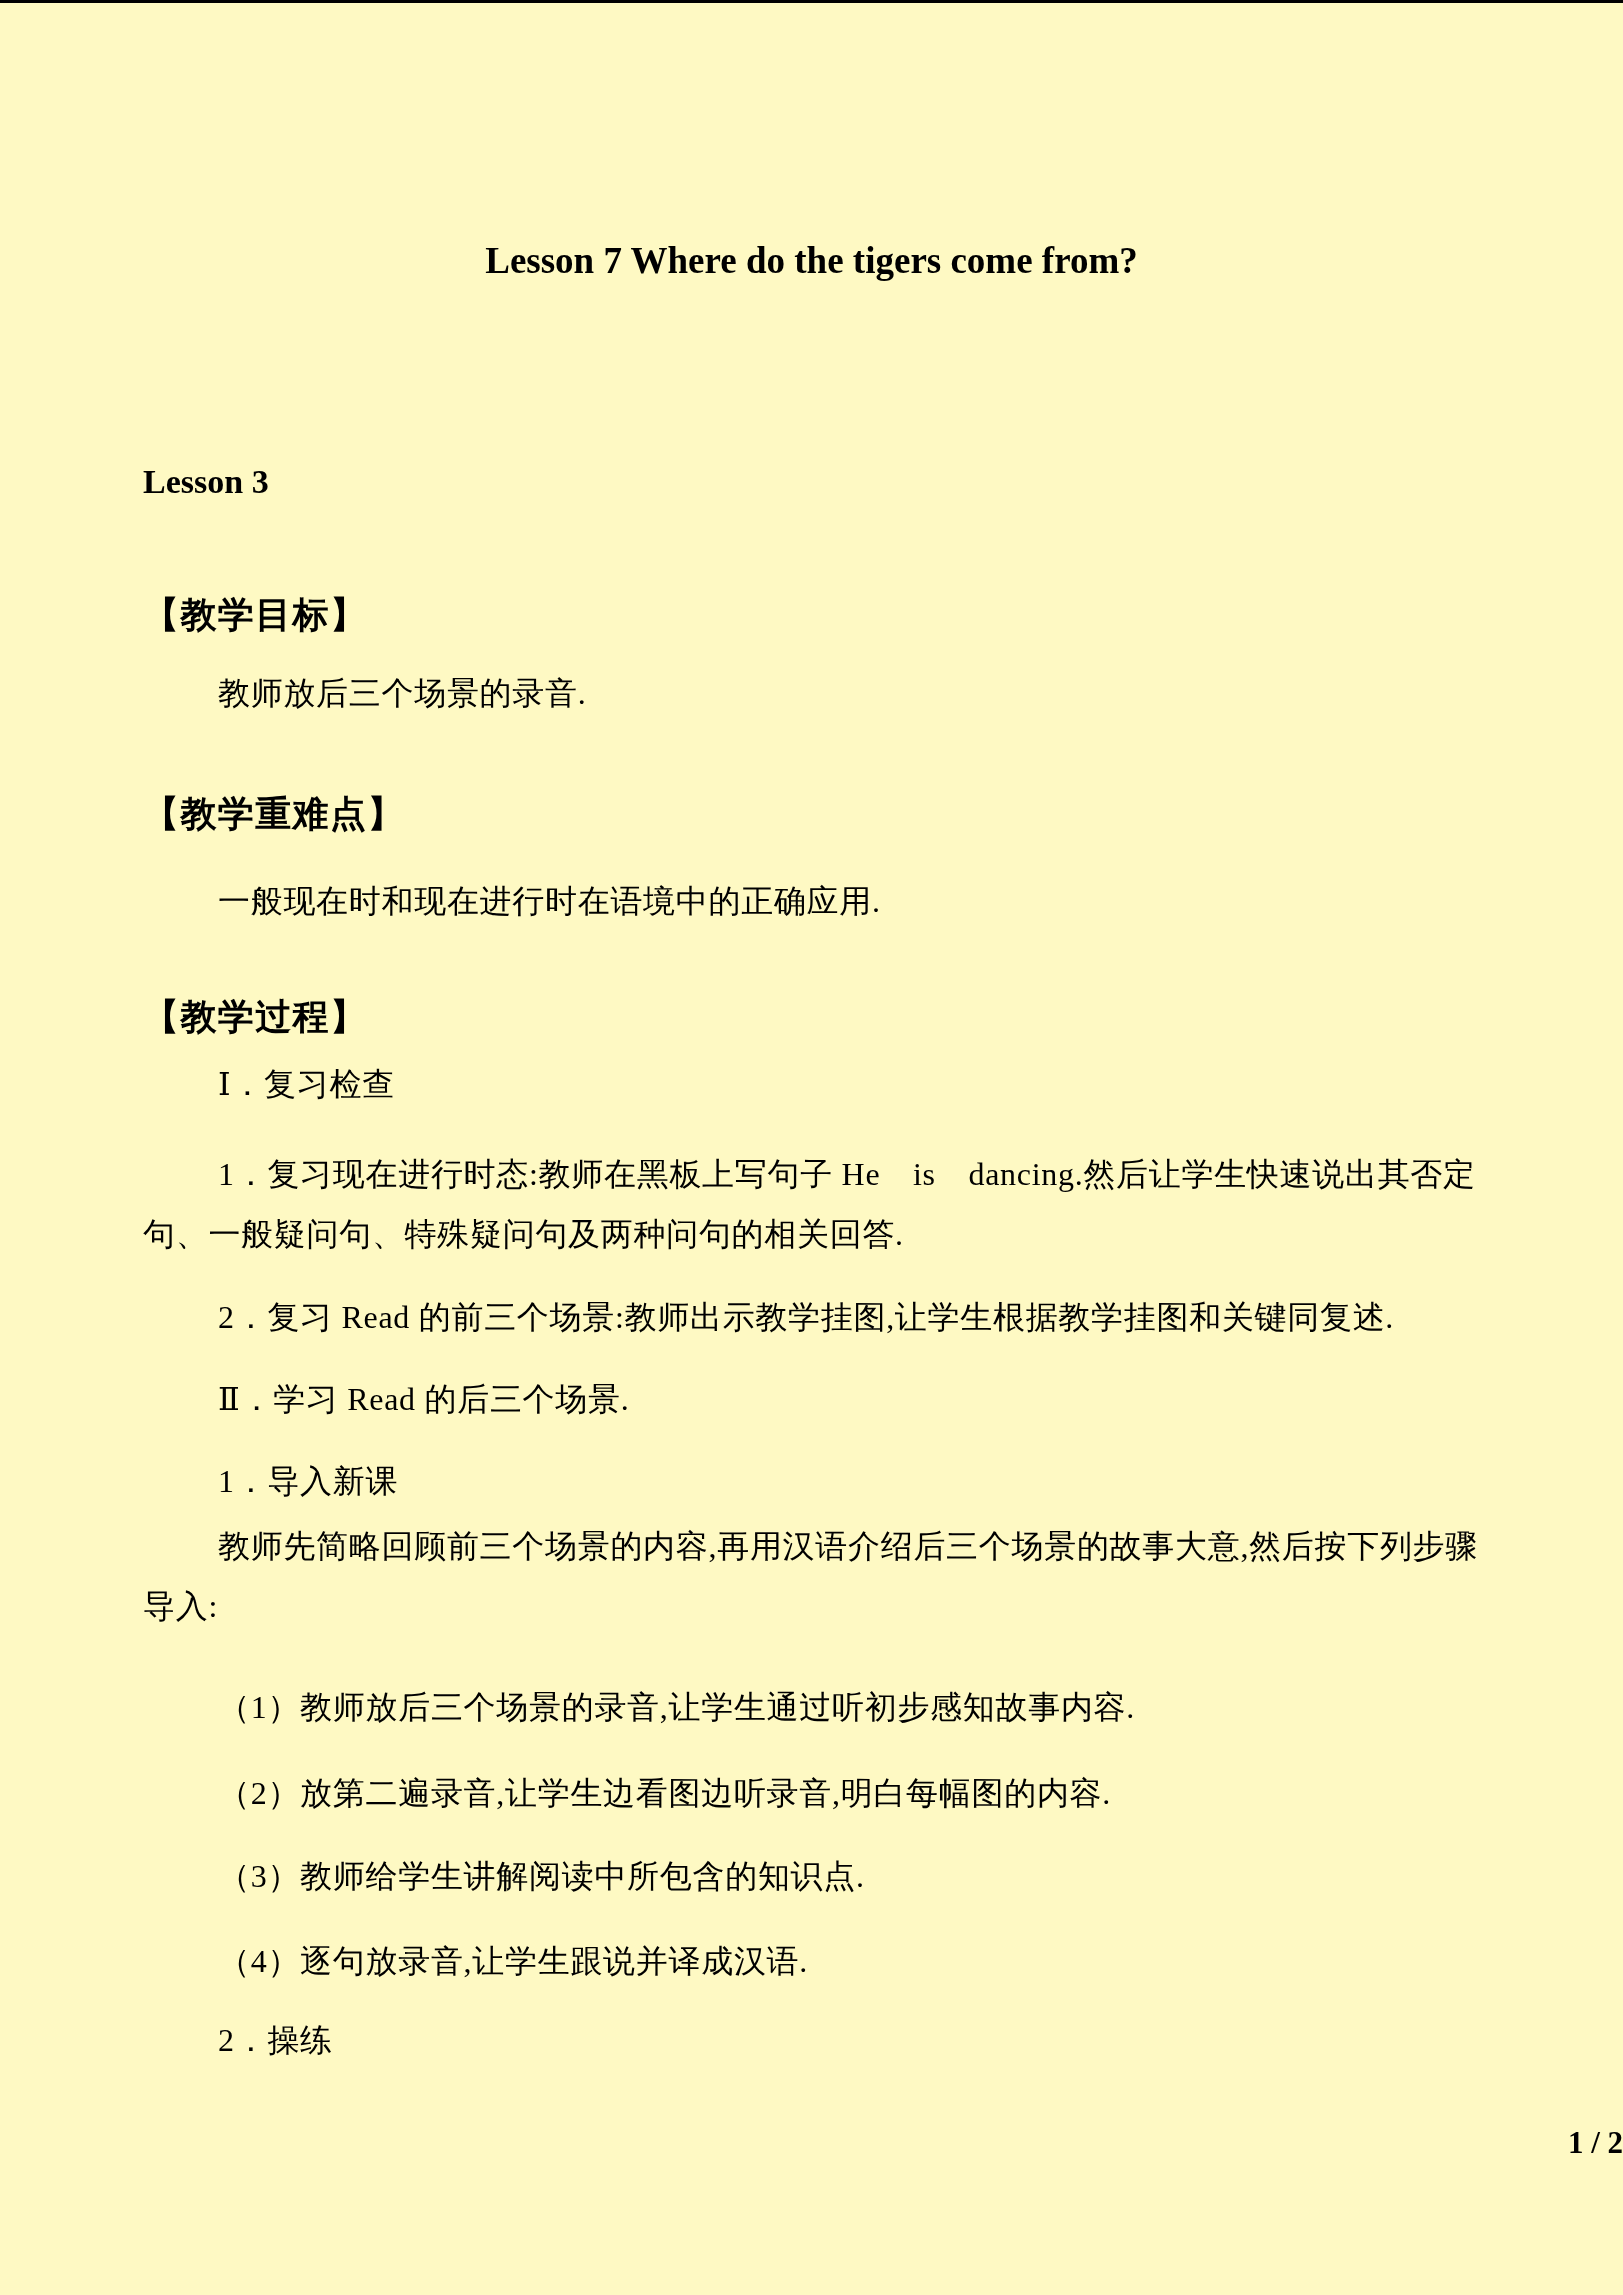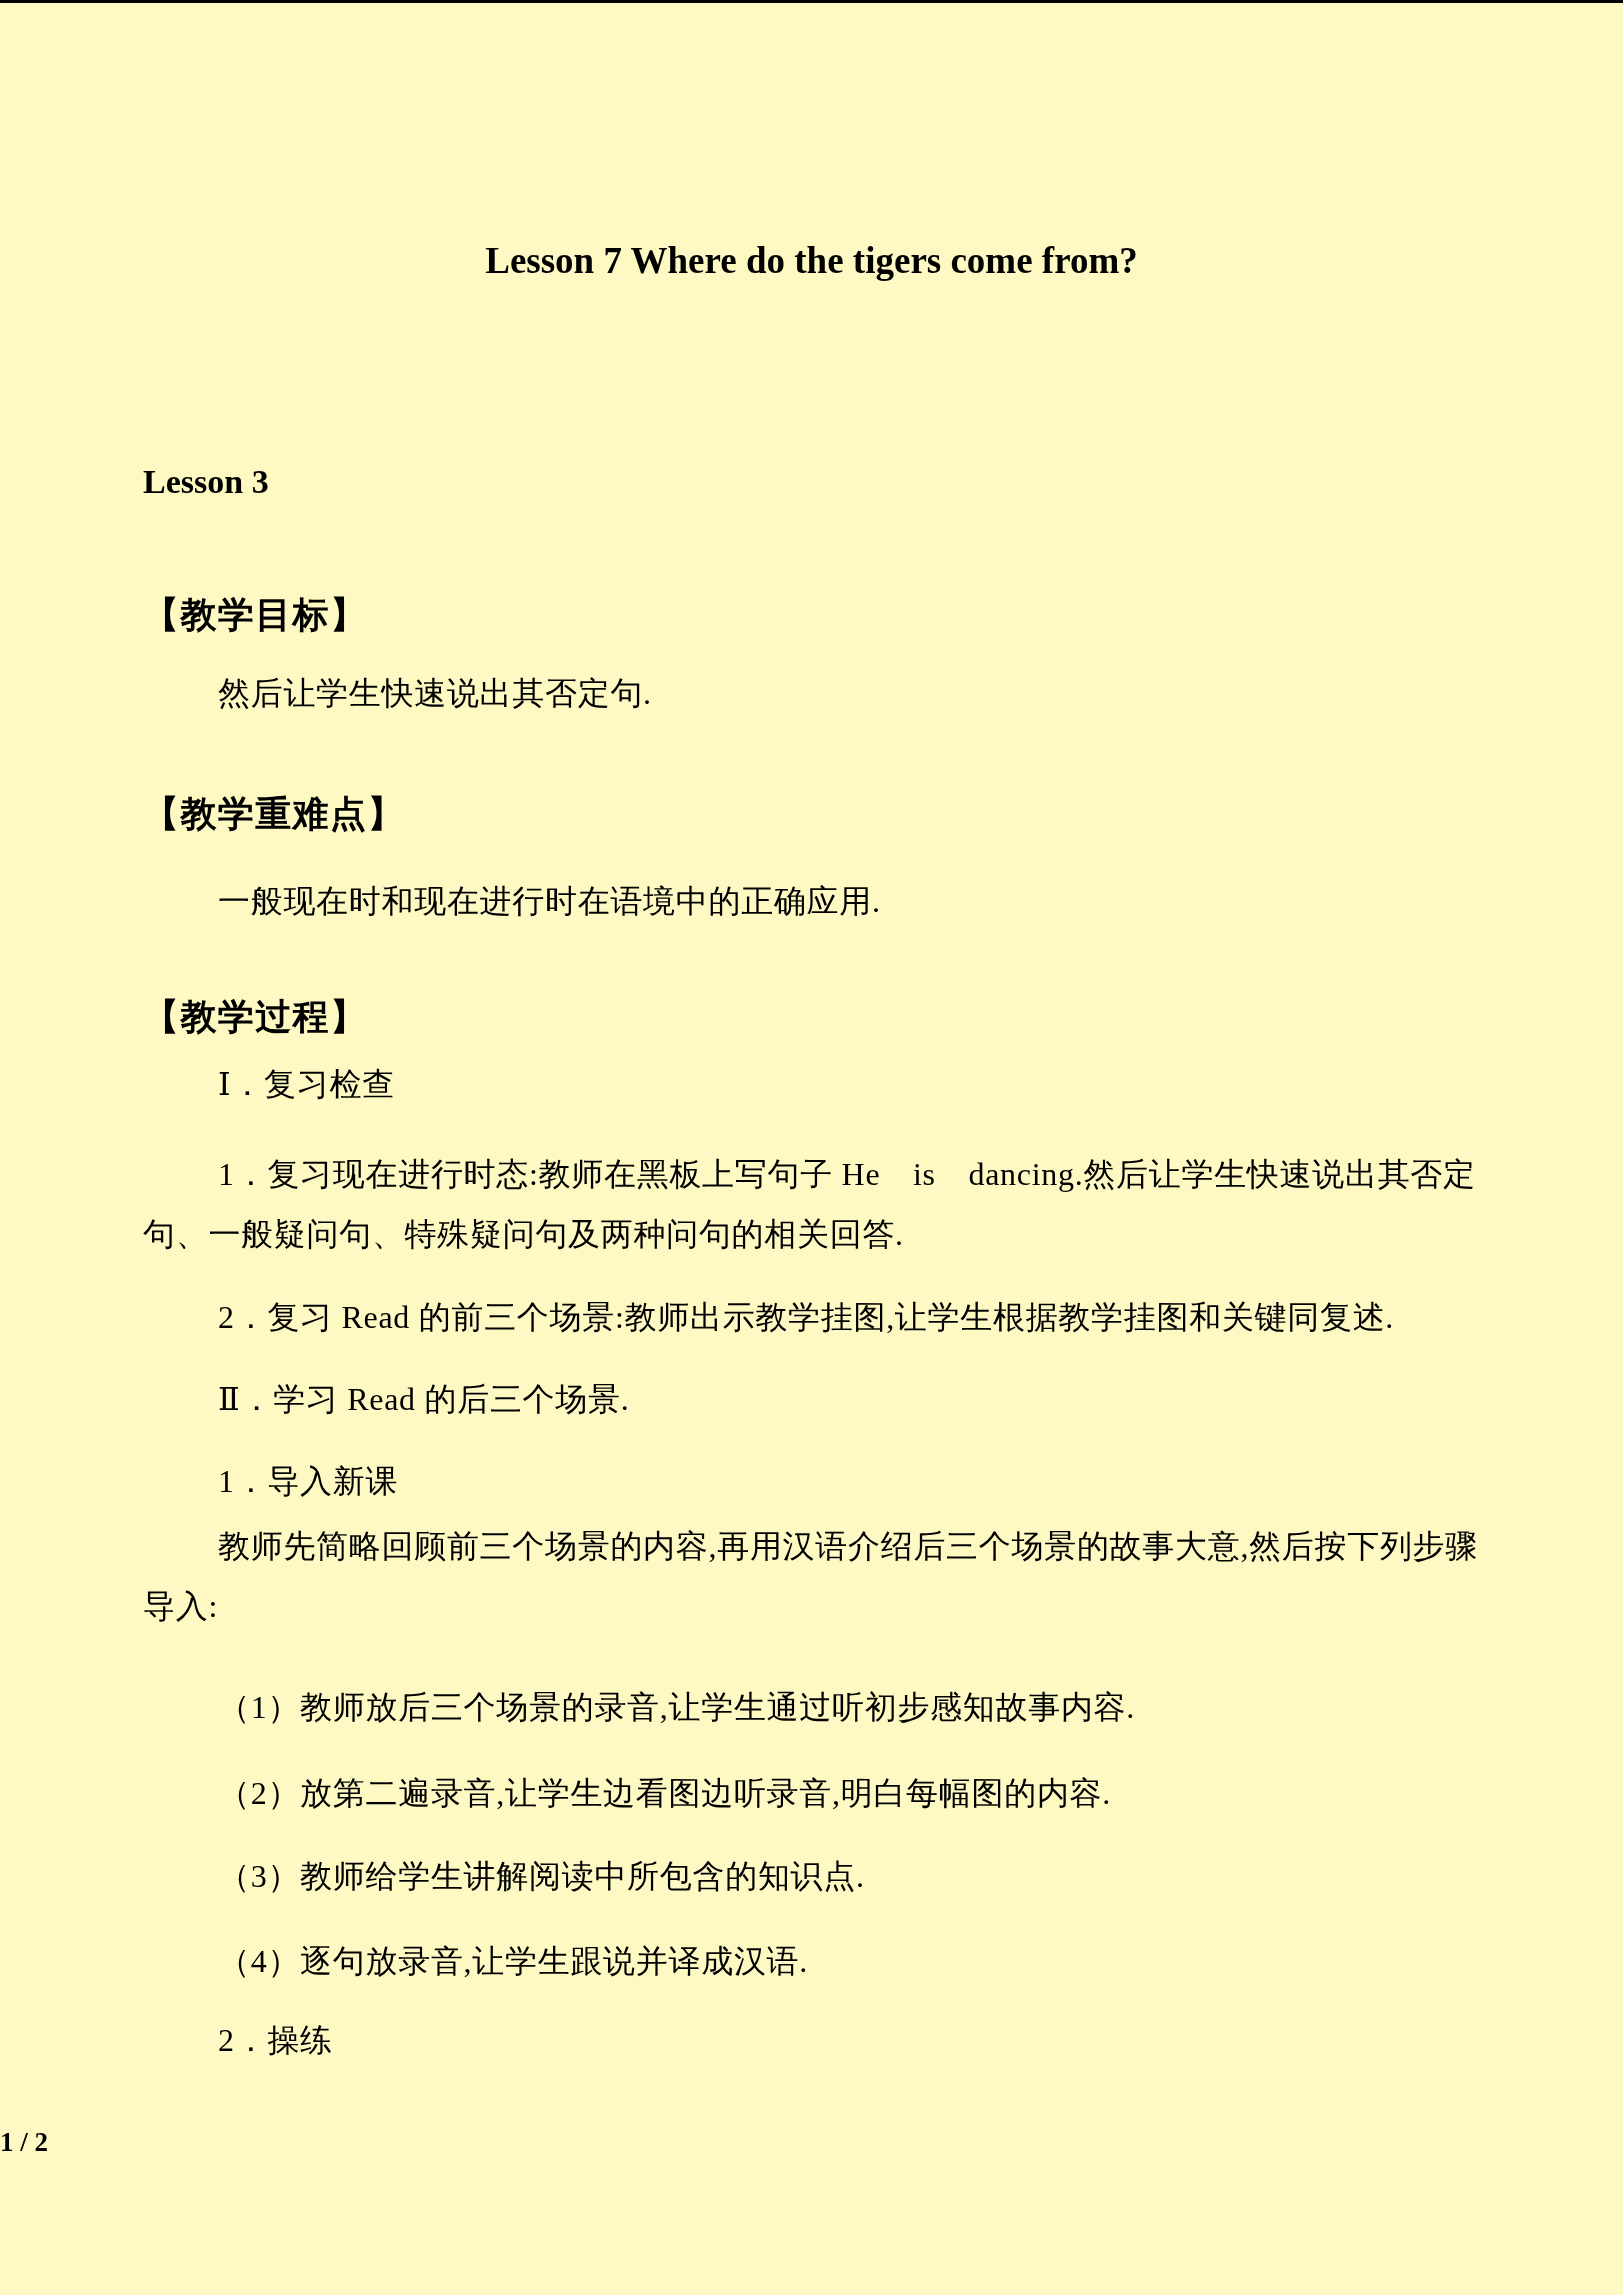--- a/index.html
+++ b/index.html
@@ -60,40 +60,40 @@
     line-height: 60px;
     text-indent: 75px;
     letter-spacing: 0.7px;
     word-break: break-all;
   }
   .footer-page {
     position: absolute;
     top: 2126px;
     left: 0;
     width: 100%;
-    text-align: left;
+    text-align: right;
     font-weight: bold;
-    font-size: 27px;
+    font-size: 31px;
     line-height: 33px;
   }
 </style>
 </head>
 <body>
 
 <div class="page">
 
   <div class="top-edge-bar"></div>
 
   <div class="doc-title">Lesson 7 Where do the tigers come from?</div>
 
   <div class="lesson-heading">Lesson 3</div>
 
   <div class="sec-heading" style="top:550px">【教学目标】</div>
 
-  <div class="para" style="top:663px">然后让学生快速说出其否定句.</div>
+  <div class="para" style="top:663px">教师放后三个场景的录音.</div>
 
   <div class="sec-heading" style="top:749px">【教学重难点】</div>
 
   <div class="para" style="top:871px">一般现在时和现在进行时在语境中的正确应用.</div>
 
   <div class="sec-heading" style="top:952px">【教学过程】</div>
 
   <div class="para" style="top:1054px">Ⅰ．复习检查</div>
 
   <div class="para" style="top:1144px">1．复习现在进行时态:教师在黑板上写句子 He　is　dancing.然后让学生快速说出其否定句、一般疑问句、特殊疑问句及两种问句的相关回答.</div>

